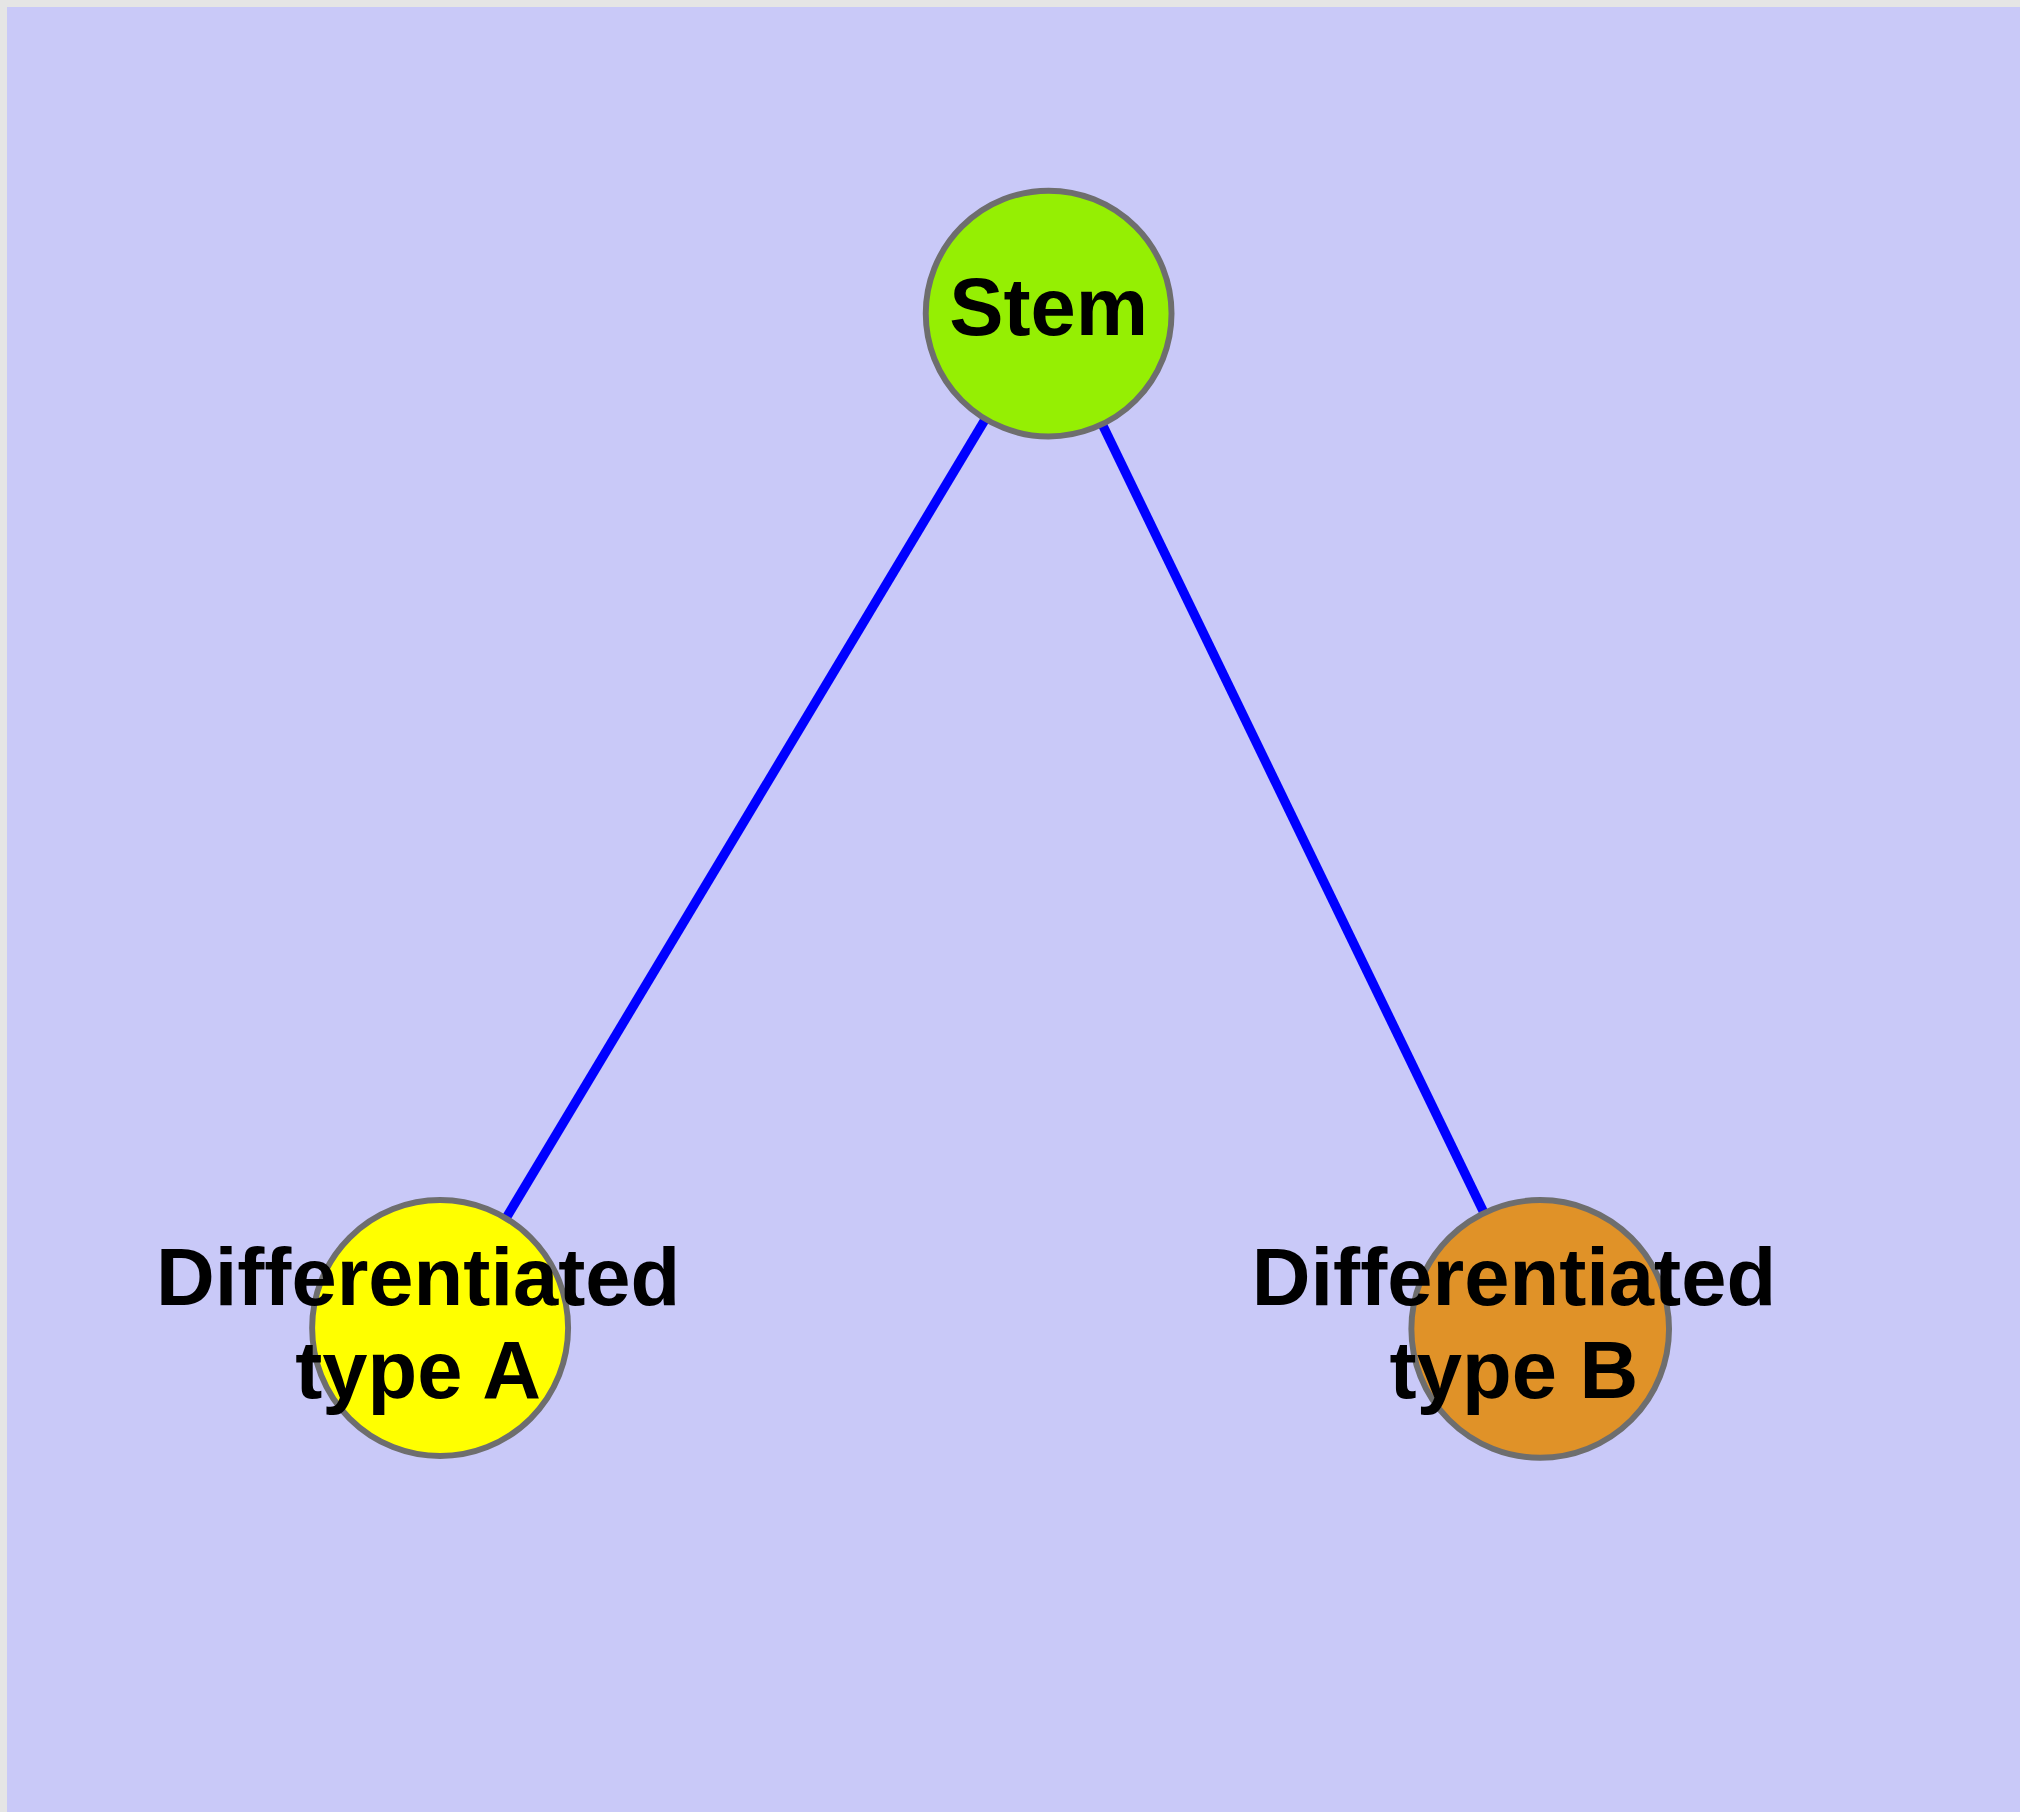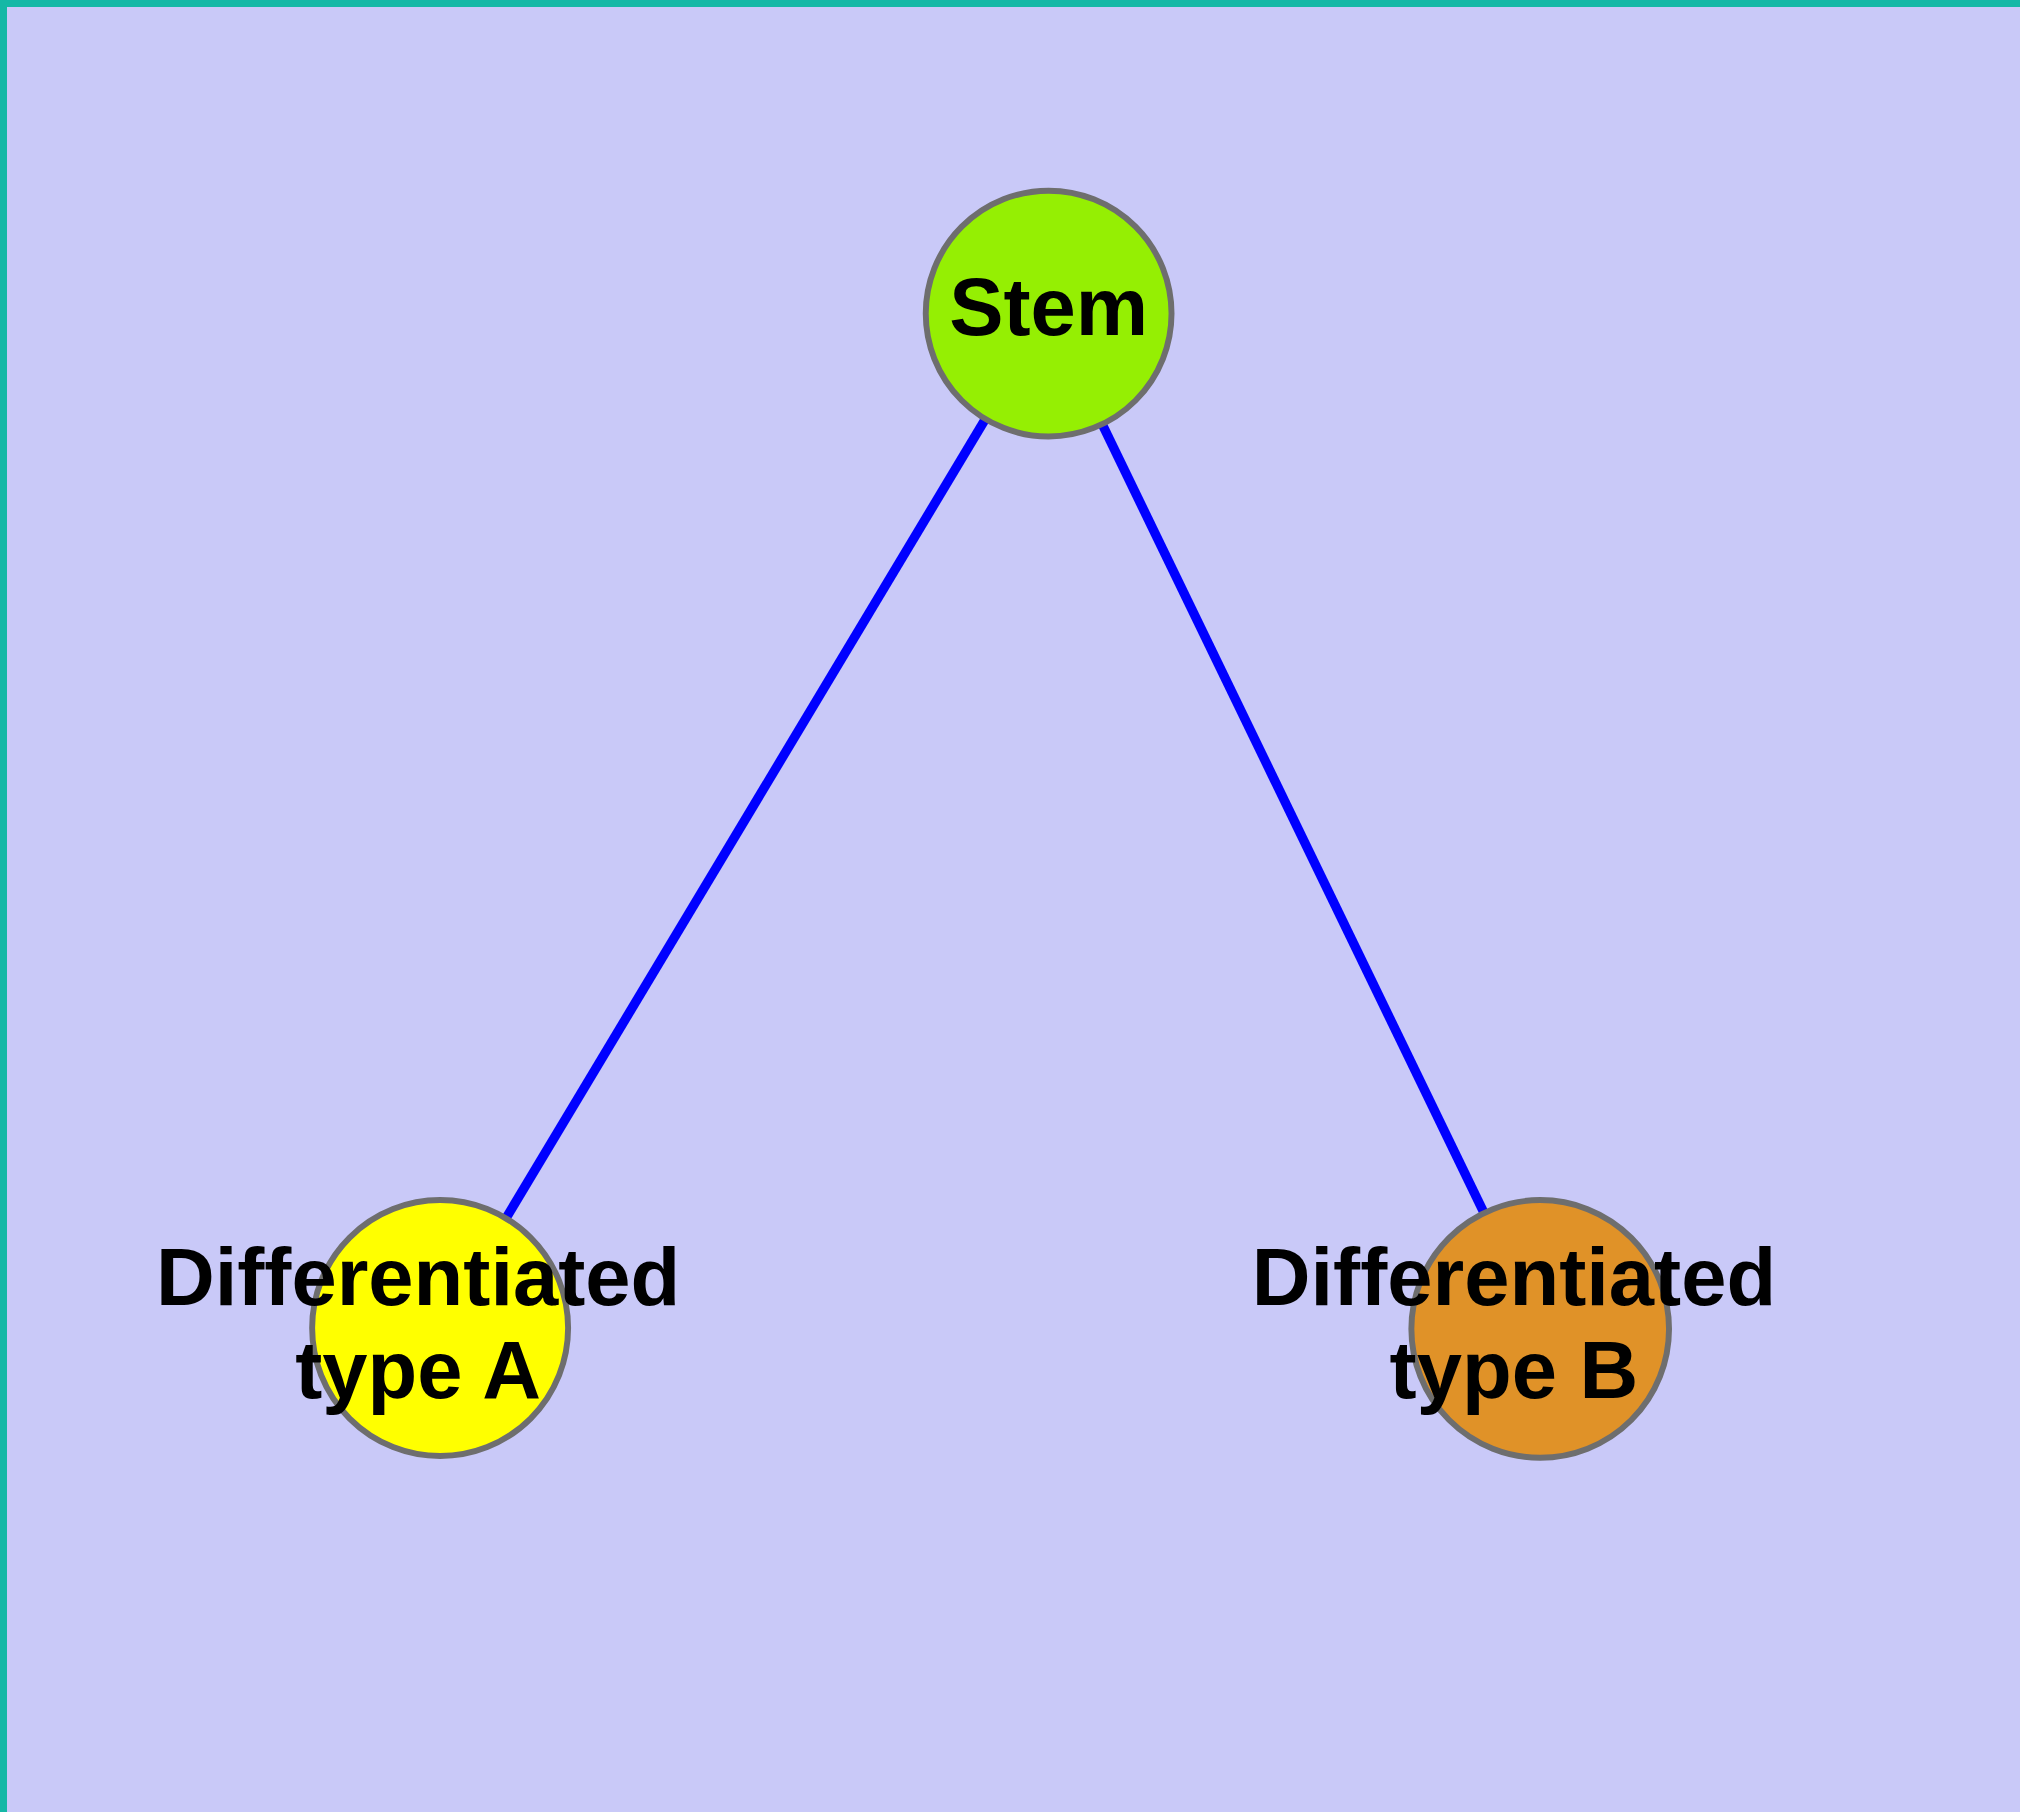--- a/index.html
+++ b/index.html
@@ -4,21 +4,21 @@
 <style>
   html, body {
     margin: 0;
     padding: 0;
     background: #ffffff;
   }
   #stage {
     position: relative;
     width: 2021px;
     height: 1812px;
-    background: #14b8a6;
+    background: #e5e5e5;
     overflow: hidden;
     font-family: "Liberation Sans", sans-serif;
     text-align: right;
   }
   #canvas {
     position: absolute;
     left: 6.8px;
     top: 6.8px;
     width: 2014px;
     height: 1805px;

